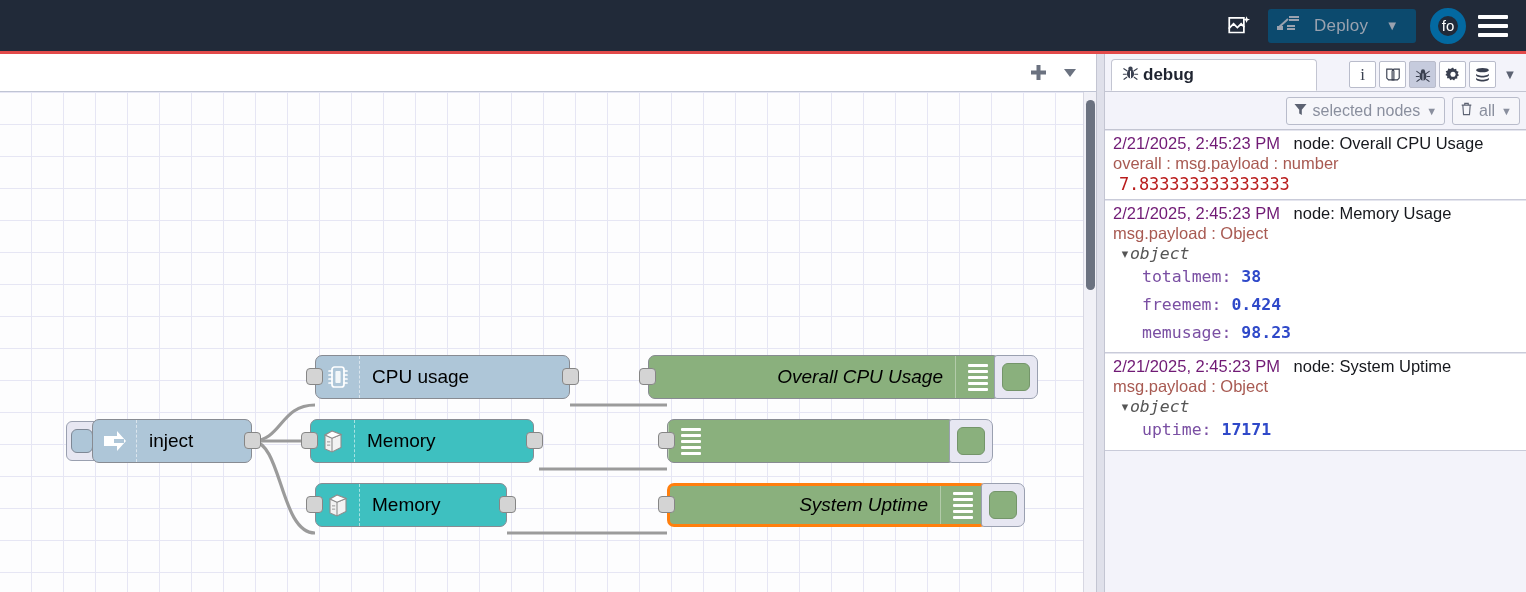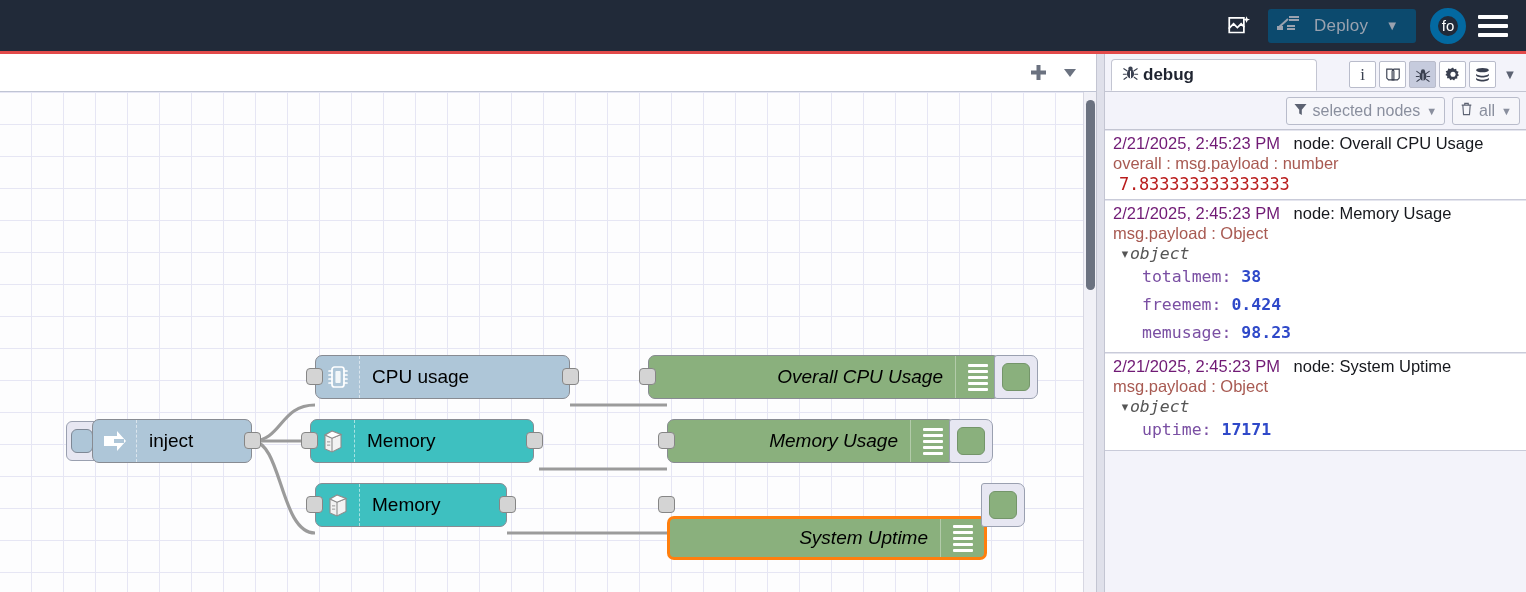--- a/index.html
+++ b/index.html
@@ -324,40 +324,39 @@
     </div>
     <div class="port in"></div>
 
     <div class="status-btn" style="left:346px;">
               <div class="inner"></div>
             </div>
   </div>
           <div class="node" style="left: 667px; top: 327px; width: 288px; height: 44px;">
 
     <div class="node-body " style="width:288px;background:#8ab07d;">
-      <div class="node-label right">Memory Usage</div>
               <div class="node-icon-cell right-cell">
                 <div class="dbg-bars">
                   <i></i>
                   <i></i>
                   <i></i>
                   <i></i>
                   <i></i>
                 </div>
               </div>
     </div>
     <div class="port in"></div>
 
     <div class="status-btn" style="left:282px;">
               <div class="inner"></div>
             </div>
   </div>
           <div class="node" style="left: 667px; top: 391px; width: 320px; height: 44px;">
 
-    <div class="node-body selected" style="width:320px;background:#8ab07d;margin-top:33px;">
+    <div class="node-body selected" style="width:320px;background:#8ab07d;">
       <div class="node-label right">System Uptime</div>
               <div class="node-icon-cell right-cell">
                 <div class="dbg-bars">
                   <i></i>
                   <i></i>
                   <i></i>
                   <i></i>
                   <i></i>
                 </div>
               </div>

